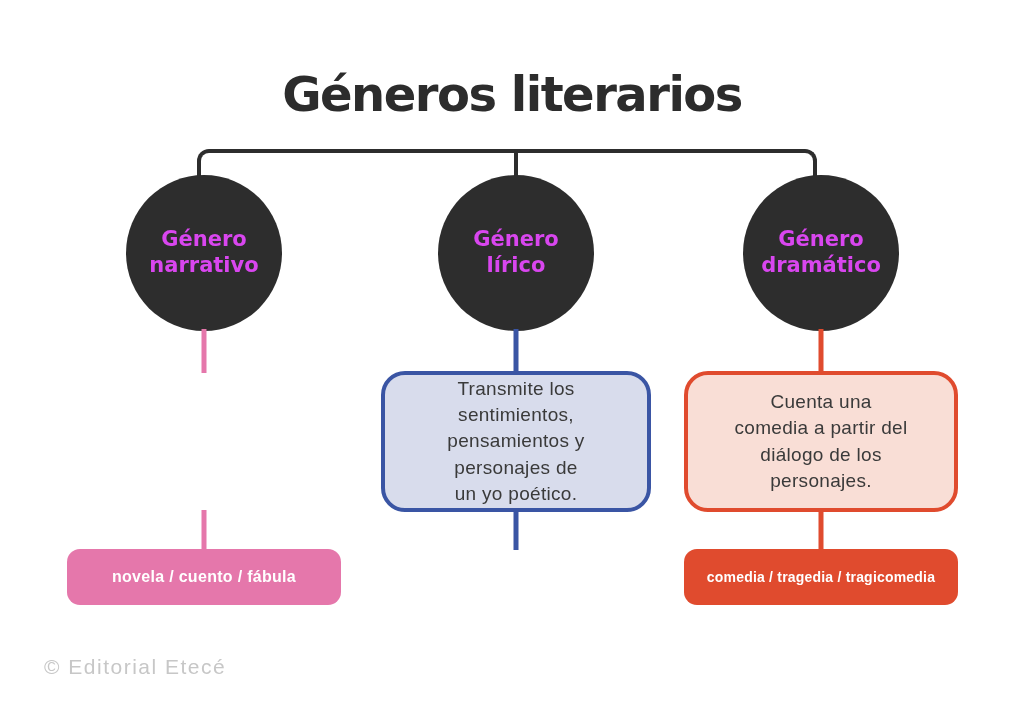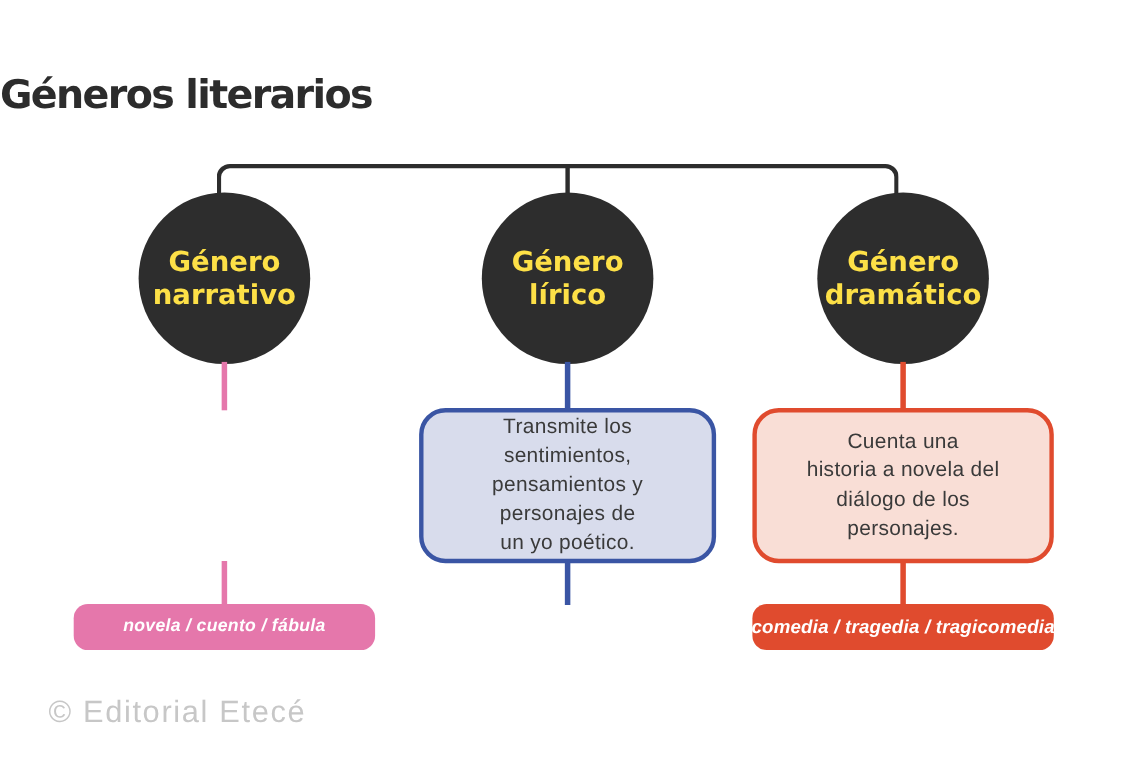--- a/index.html
+++ b/index.html
@@ -4,21 +4,21 @@
 <style>
   * { margin:0; padding:0; box-sizing:border-box; }
   html,body { background:#ffffff; }
   .canvas {
     position:relative; width:1024px; height:710px; background:#ffffff;
     font-family:"DejaVu Sans", sans-serif; overflow:hidden;
     --line:#2d2d2d;
   }
   .title {
     position:absolute; top:66px; left:0; width:100%;
-    text-align:left; font-size:36px; font-weight:bold;
+    text-align:center; font-size:48px; font-weight:bold;
     color:#2c2c2c; letter-spacing:-1.5px;
   }
   
   .tree-h {
     position:absolute; left:197px; top:149px; width:620px; height:28px;
     border-top:4px solid var(--line);
     border-left:4px solid var(--line);
     border-right:4px solid var(--line);
     border-radius:12px 12px 0 0;
   }
@@ -27,23 +27,23 @@
     background:var(--line);
   }
   .branch { position:absolute; top:0; height:710px; }
   .b0 { left:67px;  width:274px; }
   .b1 { left:381px; width:270px; }
   .b2 { left:684px; width:274px; }
 
   .circle {
     position:absolute; top:175px; left:50%; transform:translateX(-50%);
     width:156px; height:156px; border-radius:50%;
-    background:#2d2d2d; color:#fde047;
+    background:#2d2d2d; color:#d946ef;
     display:flex; align-items:center; justify-content:center;
-    text-align:center; font-weight:bold; font-size:25px; line-height:1.22;
+    text-align:center; font-weight:bold; font-size:21px; line-height:1.22;
     white-space:pre-line;
   }
   .stem-top {
     position:absolute; top:329px; left:50%; transform:translateX(-50%);
     width:5px; height:44px; background:var(--accent);
   }
   .box {
     position:absolute; top:371px; left:0; width:100%; height:141px;
     border:4px solid var(--accent); background:var(--fill);
     border-radius:24px;
@@ -52,33 +52,32 @@
   .box-text {
     font-family:"Liberation Sans", sans-serif;
     font-size:19px; color:#3a3a3a; line-height:1.37;
     letter-spacing:0.3px; text-align:center; white-space:pre-line;
   }
   .stem-bottom {
     position:absolute; top:510px; left:50%; transform:translateX(-50%);
     width:5px; height:40px; background:var(--accent);
   }
   .bar {
-    position:absolute; top:549px; left:0; width:100%; height:42px;
+    position:absolute; top:549px; left:0; width:100%; height:56px;
     background:var(--accent); border-radius:13px;
     display:flex; align-items:center; justify-content:center;
     color:#ffffff; font-family:"Liberation Sans", sans-serif;
     font-weight:bold; font-size:16px; letter-spacing:0.3px;
     white-space:nowrap;
-    font-style:italic;
   }
-  .b2 .bar { font-size:17px; letter-spacing:0.2px; }
+  .b2 .bar { font-size:14px; letter-spacing:0.2px; }
   .footer {
-    position:absolute; left:44px; top:631px;
+    position:absolute; left:44px; top:655px;
     font-family:"Liberation Sans", sans-serif;
-    font-size:28px; color:#c7c7c7; letter-spacing:1.5px;
+    font-size:21px; color:#c7c7c7; letter-spacing:1.5px;
   }
 </style>
 </head>
 <body>
 
 <div class="canvas">
 
   <div class="title">Géneros literarios</div>
 
   <div class="tree-h"></div>
@@ -105,21 +104,21 @@
     </div>
     <div class="stem-bottom"></div>
   </div>
 
   <div class="branch b2" style="--accent: #e04b2e; --fill: #f9ded6;">
     <div class="circle">Género
 dramático</div>
     <div class="stem-top"></div>
     <div class="box">
       <div class="box-text">Cuenta una
-historia a novela del
+comedia a partir del
 diálogo de los
 personajes.</div>
     </div>
     <div class="stem-bottom"></div>
     <div class="bar">comedia / tragedia / tragicomedia</div>
   </div>
 
   <div class="footer">© Editorial Etecé</div>
 
 </div>

